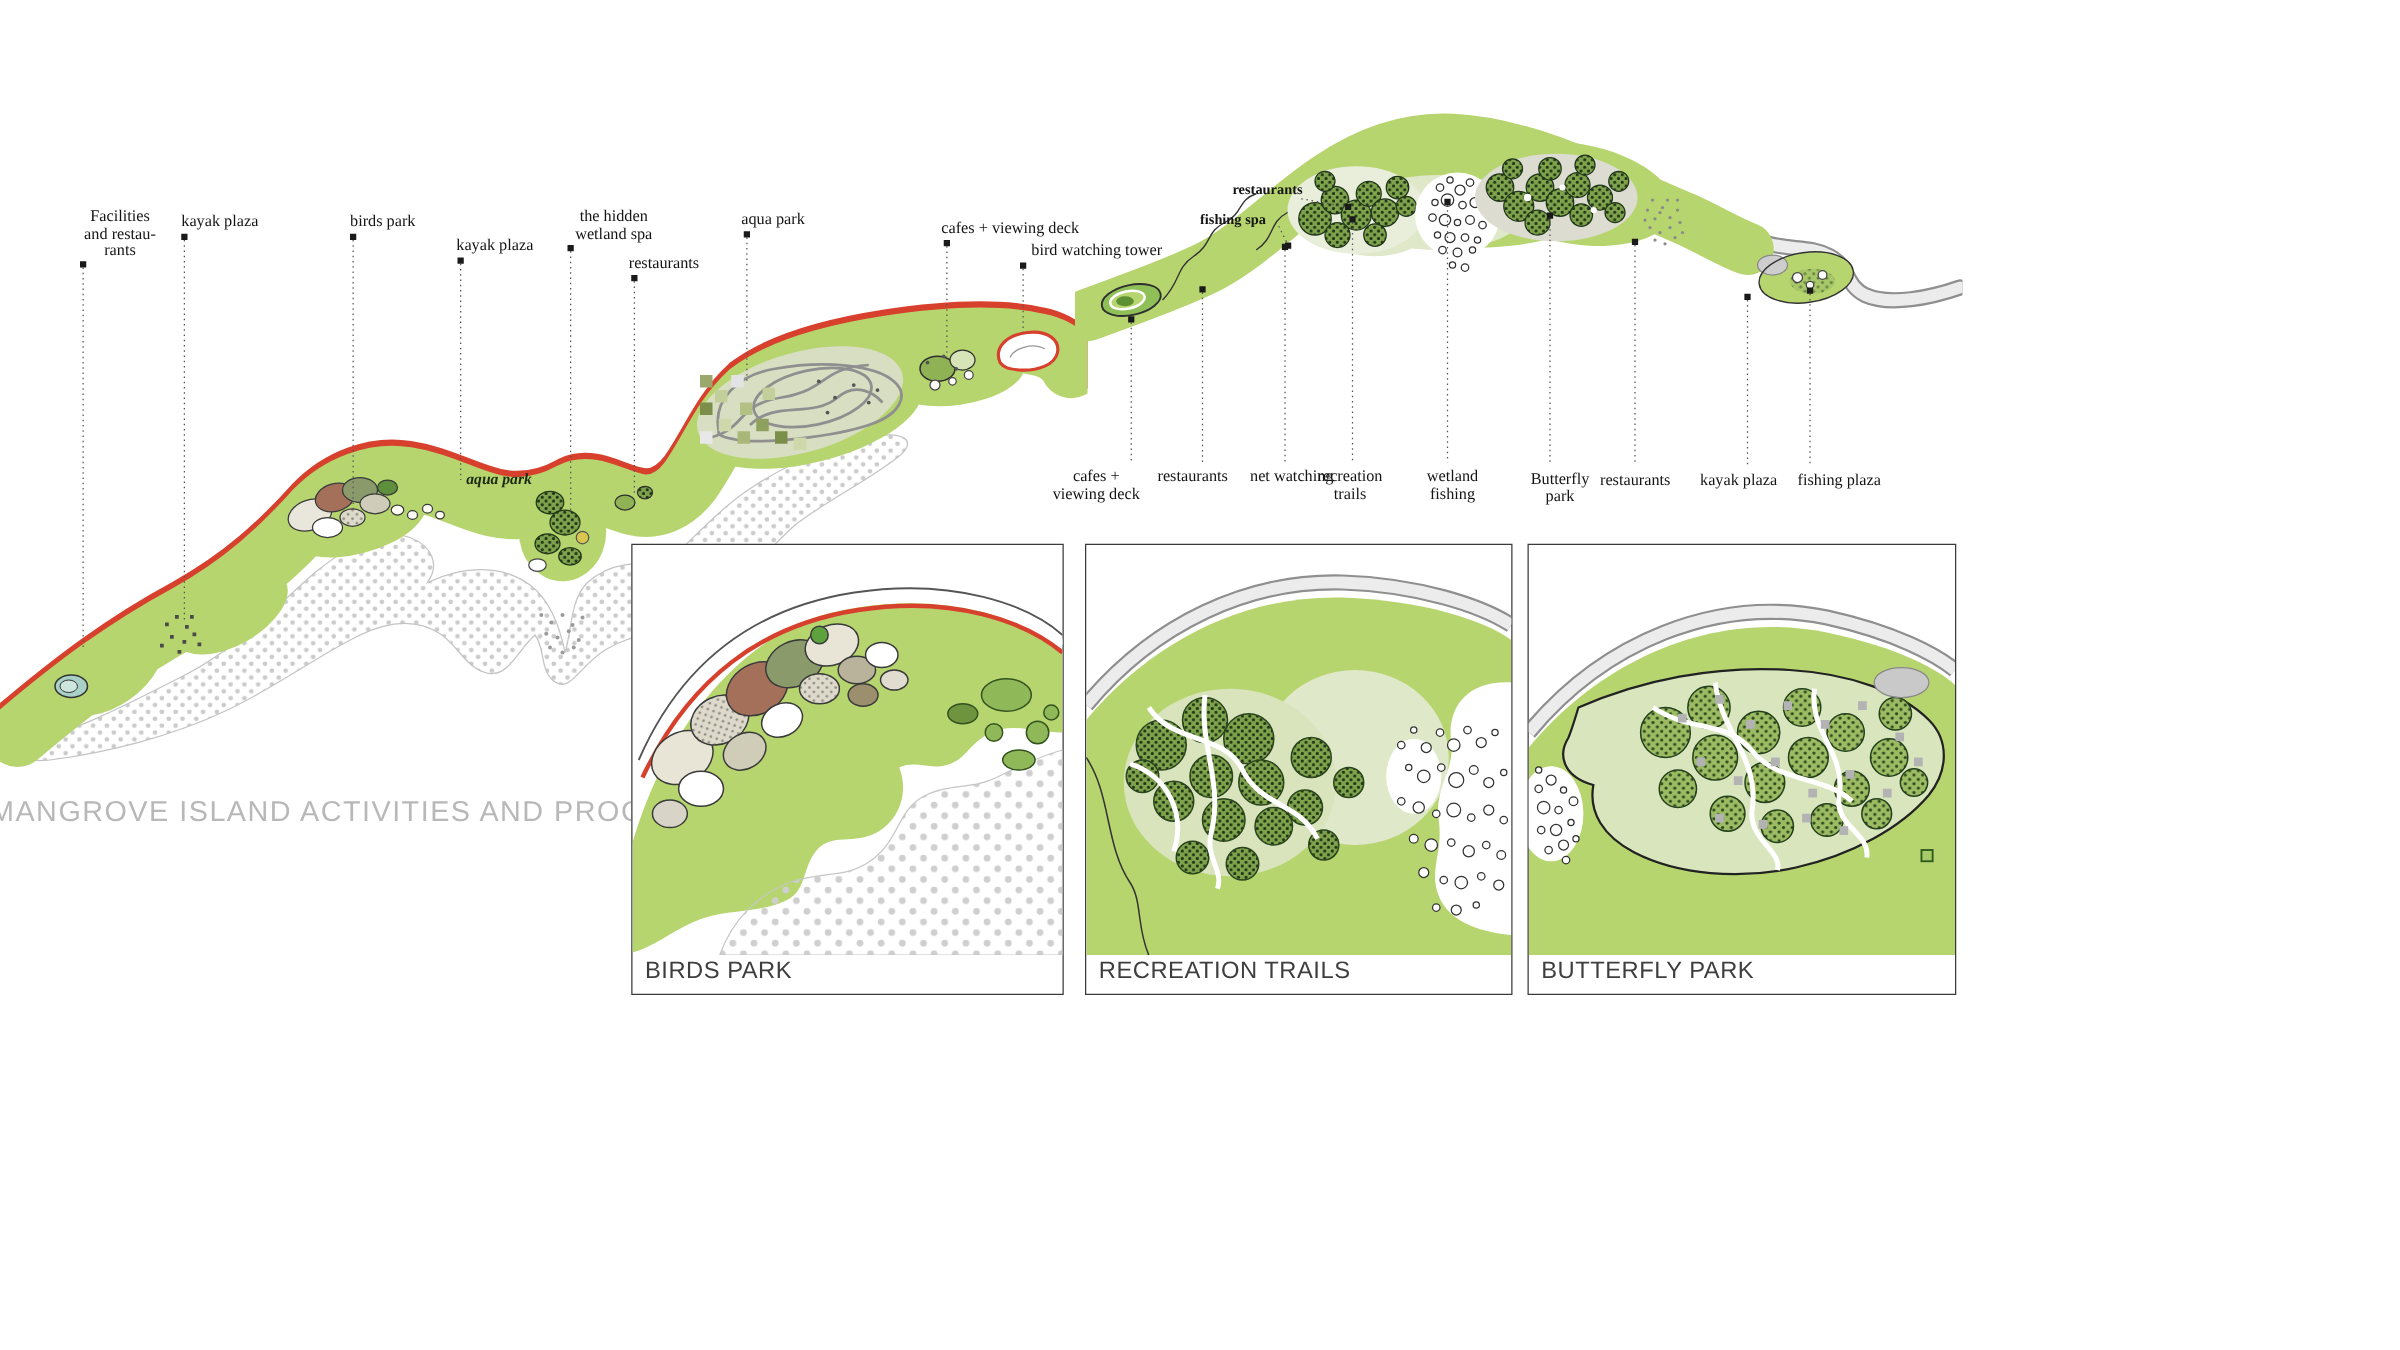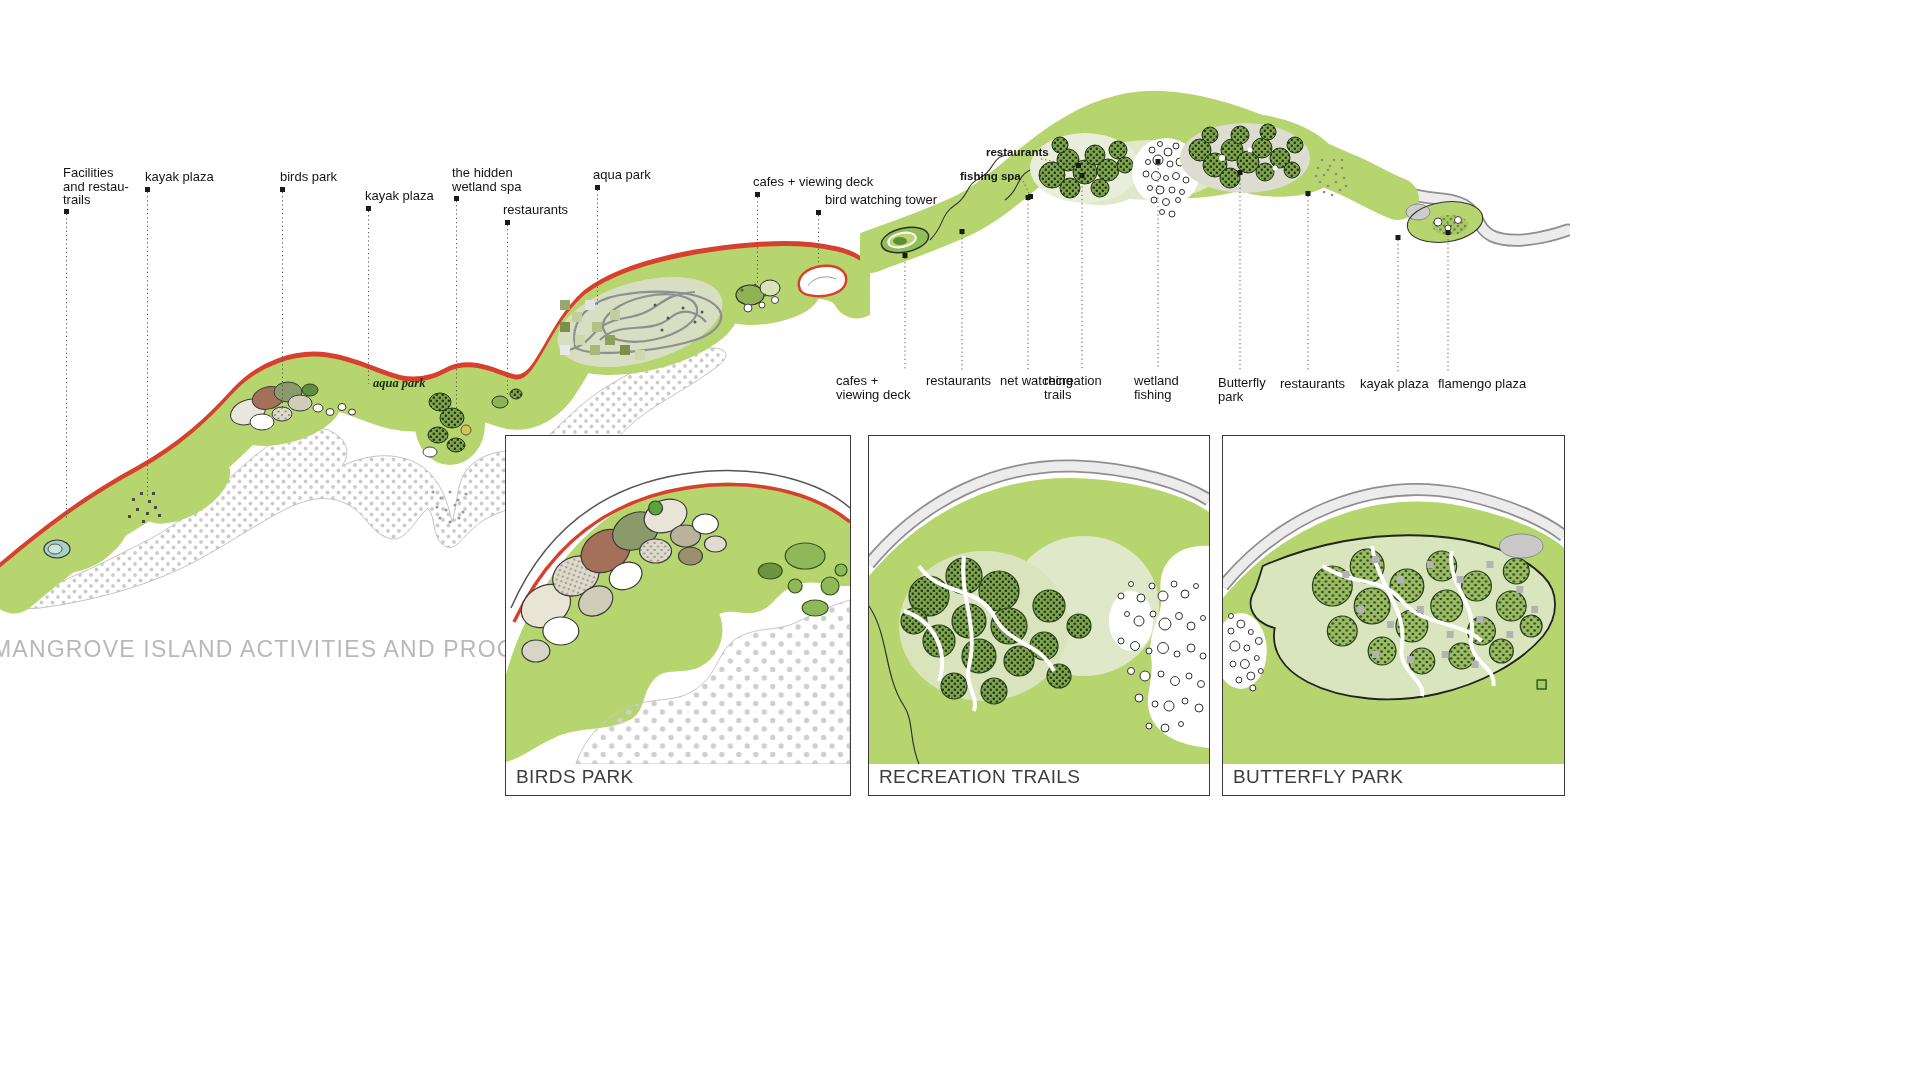--- a/index.html
+++ b/index.html
@@ -1,19 +1,19 @@
 <!DOCTYPE html>
 <html><head>
 <meta charset="utf-8">
 <style>
   html,body{margin:0;padding:0;background:#fff;}
   .canvas{position:relative;width:1920px;height:1080px;background:#fff;overflow:hidden;
           font-family:"Liberation Sans",sans-serif;}
   svg.art{position:absolute;pointer-events:none;}
-  .co{position:absolute;font-family:Liberation Sans, sans-serif;font-size:13px;line-height:13.5px;color:#141414;}
+  .co{position:absolute;font-family:Liberation Serif, serif;font-size:13px;line-height:13.5px;color:#141414;text-align:center;}
   .co.small{font-size:11.5px;font-weight:bold;line-height:12px;}
   .inline-label{position:absolute;font-family:"Liberation Serif",serif;font-style:italic;font-weight:bold;
                 font-size:12.5px;color:#1c2a10;}
   .title{position:absolute;left:-8px;top:636px;font-size:23px;letter-spacing:1.2px;color:#b8b8b8;}
   .panel{position:absolute;background:#fff;border:1.5px solid #3a3a3a;box-sizing:border-box;}
   .panel svg{display:block;width:100%;height:328px;}
   .panel-label{position:absolute;left:10px;bottom:7px;font-size:19px;letter-spacing:.4px;color:#3e3e3e;}
 </style>
 </head>
 <body>
@@ -335,21 +335,21 @@
       <rect x="1025.5" y="195" width="5" height="5"></rect>
         <rect x="1079.5" y="173" width="5" height="5"></rect>
       <rect x="1155.5" y="159" width="5" height="5"></rect>
         <rect x="1237.5" y="170" width="5" height="5"></rect>
       <rect x="1305.5" y="191" width="5" height="5"></rect>
         <rect x="1395.5" y="235" width="5" height="5"></rect>
       <rect x="1445.5" y="230" width="5" height="5"></rect>
     </g>
   </svg>
 
-  <div class="co" style="left:63px;top:166px;width:66px"><span>Facilities and restau- trails</span></div>
+  <div class="co" style="left:63px;top:166px;width:66px"><span>Facilities and restau- rants</span></div>
   <div class="co" style="left:145px;top:170px"><span>kayak plaza</span></div>
   <div class="co" style="left:280px;top:170px"><span>birds park</span></div>
   <div class="co" style="left:365px;top:189px"><span>kayak plaza</span></div>
   <div class="co" style="left:452px;top:166px;width:78px"><span>the hidden wetland spa</span></div>
   <div class="co" style="left:503px;top:203px"><span>restaurants</span></div>
   <div class="co" style="left:593px;top:168px"><span>aqua park</span></div>
   <div class="co" style="left:753px;top:175px"><span>cafes + viewing deck</span></div>
   <div class="co" style="left:825px;top:193px"><span>bird watching tower</span></div>
   <div class="inline-label" style="left:373px;top:376px"><span>aqua park</span></div>
 
@@ -357,21 +357,21 @@
   <div class="co small" style="left:960px;top:170px"><span>fishing spa</span></div>
 
   <div class="co" style="left:836px;top:374px;width:82px"><span>cafes + viewing deck</span></div>
   <div class="co" style="left:926px;top:374px"><span>restaurants</span></div>
   <div class="co" style="left:1000px;top:374px"><span>net watching</span></div>
   <div class="co" style="left:1044px;top:374px;width:72px"><span>recreation trails</span></div>
   <div class="co" style="left:1134px;top:374px;width:56px"><span>wetland fishing</span></div>
   <div class="co" style="left:1218px;top:376px;width:60px"><span>Butterfly park</span></div>
   <div class="co" style="left:1280px;top:377px"><span>restaurants</span></div>
   <div class="co" style="left:1360px;top:377px"><span>kayak plaza</span></div>
-  <div class="co" style="left:1438px;top:377px"><span>flamengo plaza</span></div>
+  <div class="co" style="left:1438px;top:377px"><span>fishing plaza</span></div>
 
   <div class="title">MANGROVE ISLAND ACTIVITIES AND PROGRAM</div>
 
   <div class="panel" style="left:505px;top:435px;width:346px;height:361px">
     <svg viewBox="0 0 345 328" preserveAspectRatio="none">
       <path d="M0 238 C20 170 60 105 120 70 C170 42 230 38 280 52 C310 60 332 72 345 84 L345 150
                C322 150 305 142 288 150 C270 158 268 172 252 176 C238 180 228 172 214 178 C222 198 214 220 196 230
                C178 240 160 230 148 244 C136 258 140 276 124 284 C100 296 72 290 48 302 C30 310 16 322 0 326 Z" fill="#b6d56f"></path>
       <path d="M5 172 C40 92 100 50 178 38 C258 26 318 48 345 72" fill="none" stroke="#555" stroke-width="1.5"></path>
       <path d="M8 180 C45 100 103 58 180 46 C258 34 316 56 345 80" fill="none" stroke="#fff" stroke-width="8"></path>

